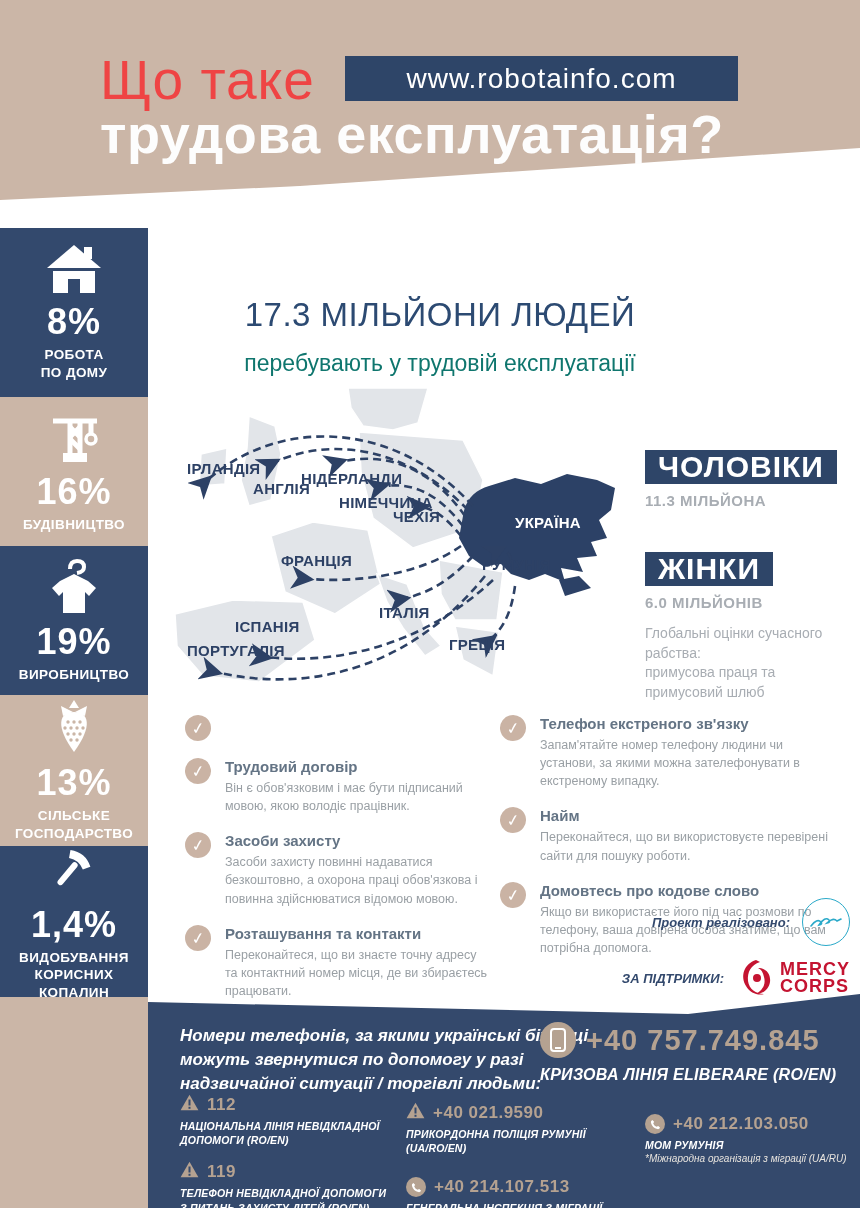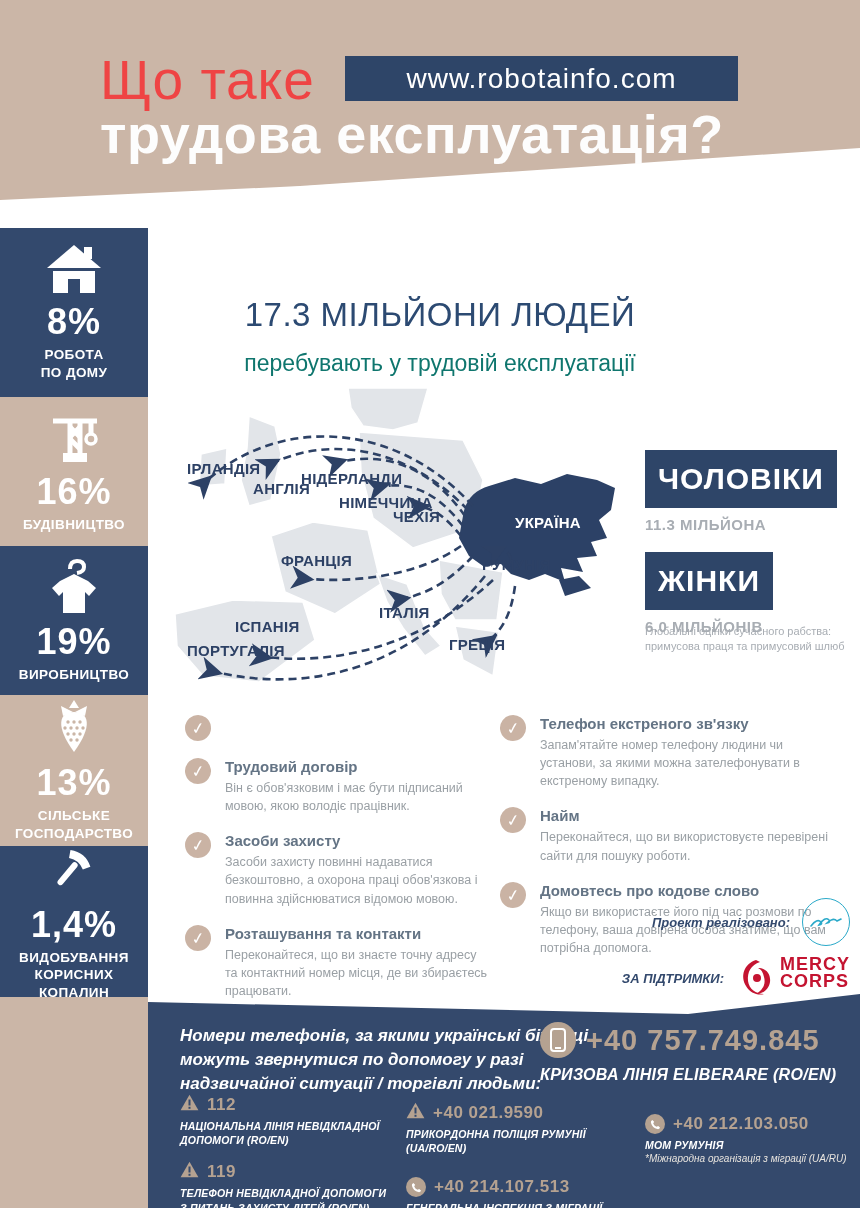--- a/index.html
+++ b/index.html
@@ -36,40 +36,40 @@
 
   
   .map{position:absolute;left:163px;top:388px;width:480px;height:330px;}
   .map svg{position:absolute;left:0;top:0;}
   .map .mlabel{position:absolute;font-size:15px;font-weight:700;color:#2d4165;letter-spacing:0.3px;white-space:nowrap;}
   .map .mlabel.white{color:#ffffff;}
 
   
   .gender{position:absolute;left:645px;top:450px;width:200px;}
   .gbox{display:inline-block;background:#2e4568;color:#fff;font-weight:800;font-size:30px;
-        padding:12px 13px;letter-spacing:1px;}
+        padding:0 13px;letter-spacing:1px;}
   .gval{color:#a8adb3;font-weight:700;font-size:15px;margin-top:8px;letter-spacing:0.5px;}
-  .gnote{position:absolute;left:645px;top:624px;width:210px;color:#a8adb3;font-size:11px;line-height:1.4;white-space:pre-line;}
+  .gnote{position:absolute;left:645px;top:624px;width:210px;color:#a8adb3;font-size:14px;line-height:1.4;white-space:pre-line;}
 
   
   .col{position:absolute;display:flex;flex-direction:column;}
   .col-left{left:185px;top:715px;width:305px;}
   .col-right{left:500px;top:715px;width:335px;}
   .chk{display:flex;margin-bottom:17px;}
   .chk .cicon{flex:0 0 26px;width:26px;height:26px;border-radius:50%;background:#cab3a4;color:#fff;
         display:flex;align-items:center;justify-content:center;font-size:16px;font-weight:700;margin-right:14px;transform:rotate(-8deg);}
   .chk .ct{font-size:15px;font-weight:700;color:#647485;margin-bottom:4px;}
   .chk .cb{font-size:12.5px;color:#9aa0a5;line-height:1.45;}
 
   
   .partners{position:absolute;left:540px;top:898px;width:310px;}
   .prow{display:flex;align-items:center;justify-content:flex-end;margin-bottom:10px;}
   .plabel{font-size:13px;font-style:italic;font-weight:700;color:#33496d;margin-right:12px;}
   .elib{width:48px;height:48px;border-radius:50%;border:1.6px solid #2aa9c9;display:flex;align-items:center;justify-content:center;}
-  .mercy{display:flex;align-items:flex-start;}
+  .mercy{display:flex;align-items:center;}
   .mercy .mtxt{color:#c41431;font-weight:800;font-size:18px;line-height:0.95;letter-spacing:1px;margin-left:4px;}
 
   
   .footer-left-tan{position:absolute;left:0;top:997px;width:148px;height:211px;background:#cbb6a7;}
   .footer{position:absolute;left:148px;top:990px;width:712px;height:218px;background:#34496c;
           clip-path:polygon(0 12px,540px 24px,100% 4px,100% 100%,0 100%);}
   .f-intro{position:absolute;left:32px;top:34px;color:#ffffff;font-size:17px;font-weight:700;font-style:italic;
            line-height:1.4;white-space:pre-line;}
   .crisis{position:absolute;left:392px;top:32px;width:320px;}
   .crisis .crow{display:flex;align-items:center;}

